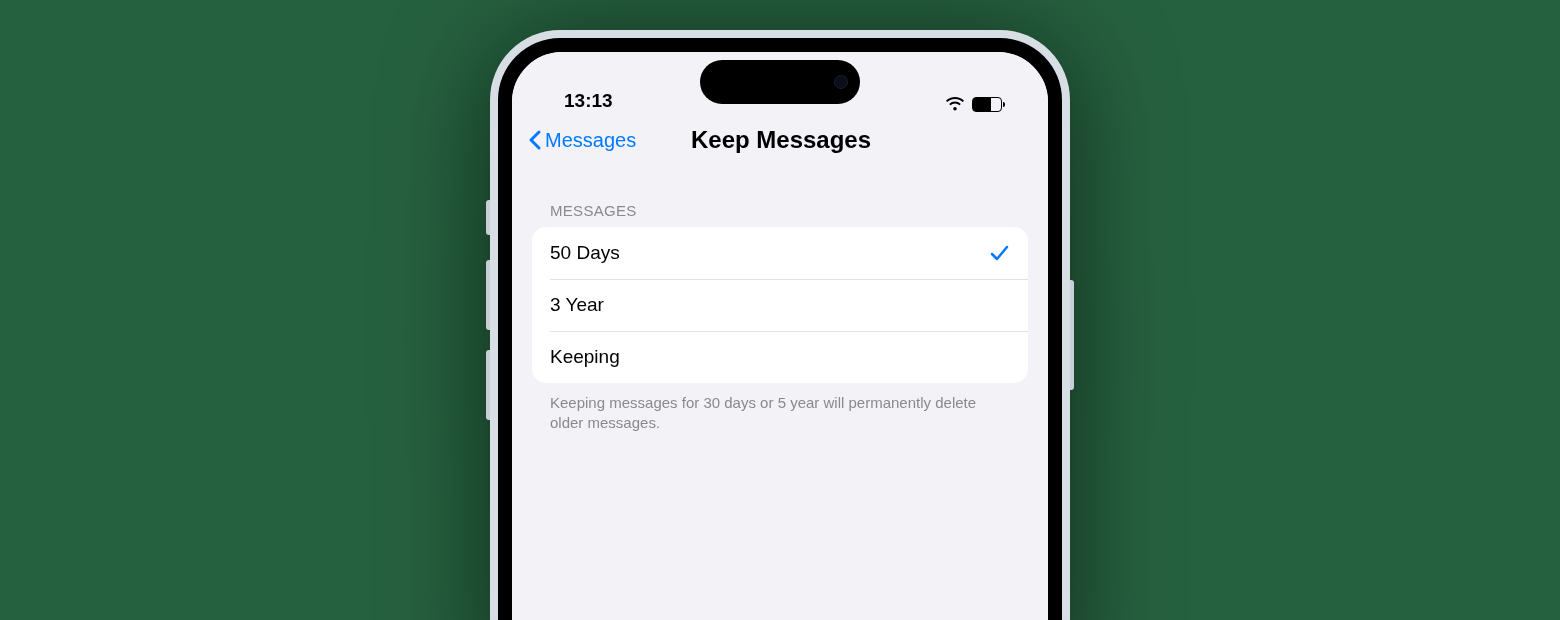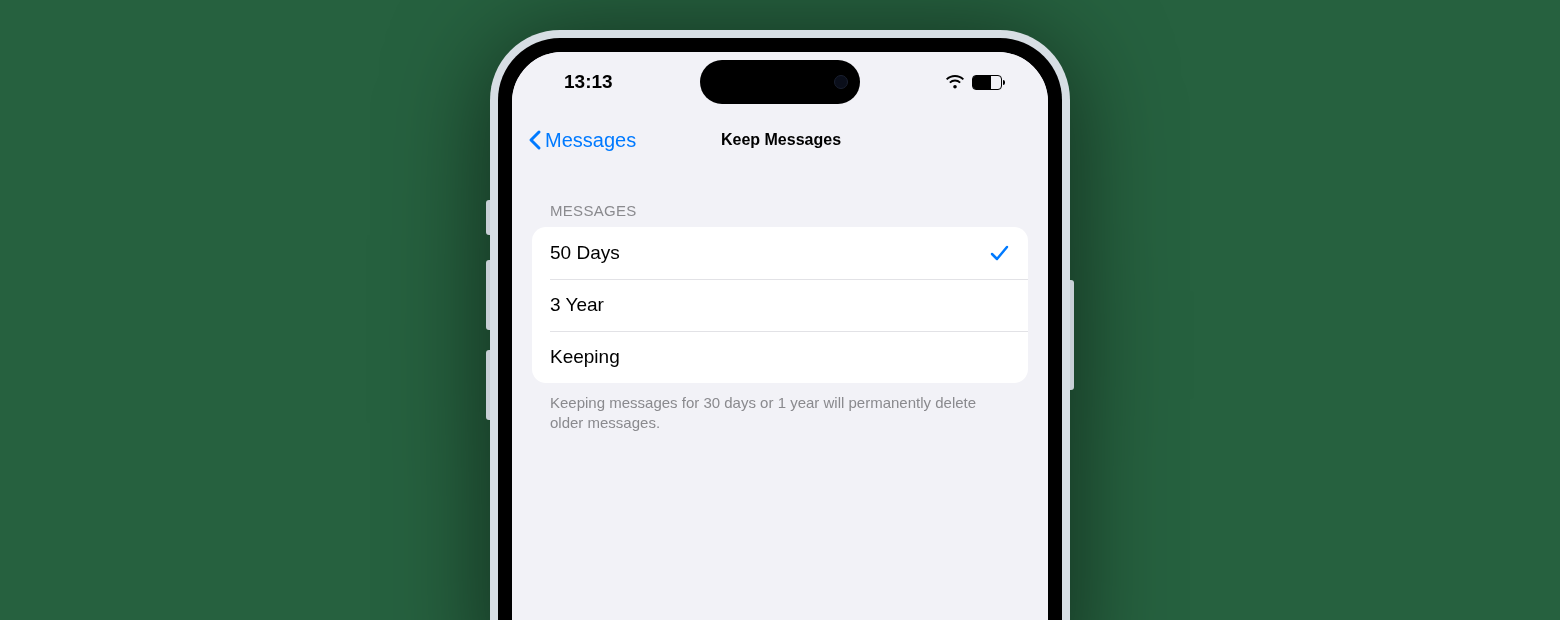--- a/index.html
+++ b/index.html
@@ -81,21 +81,21 @@
     border-radius: 0 3px 3px 0;
     top: 250px;
     height: 110px;
   }
 
   
   .status-bar {
     height: 62px;
     display: flex;
     justify-content: space-between;
-    align-items: center;
+    align-items: flex-end;
     padding: 0 36px 2px 36px;
     background: #f2f2f7;
   }
   .status-time {
     font-size: 19px;
     font-weight: 600;
     color: #000;
     padding-left: 16px;
   }
   .status-icons {
@@ -143,21 +143,21 @@
     color: #007aff;
     font-size: 20px;
     gap: 2px;
     cursor: pointer;
   }
   .back-chevron svg { display:block; }
   .nav-title {
     position: absolute;
     left: 2px; right: 0;
     text-align: center;
-    font-size: 16px;
+    font-size: 24px;
     font-weight: 600;
     color: #000;
     pointer-events: none;
   }
 
   
   .content {
     padding: 0 20px;
   }
   .section-header {
@@ -259,19 +259,19 @@
             <div class="table-row">
               <span>3 Year</span>
             </div>
 
             <div class="table-row">
               <span>Keeping</span>
             </div>
 
           </div>
 
-          <div class="section-footer">Keeping messages for 30 days or 1 year will permanently delete older messages.</div>
+          <div class="section-footer">Keeping messages for 30 days or 5 year will permanently delete older messages.</div>
         </div>
 
       </div>
     </div>
   </div>
 </div>
 
 </body></html>

